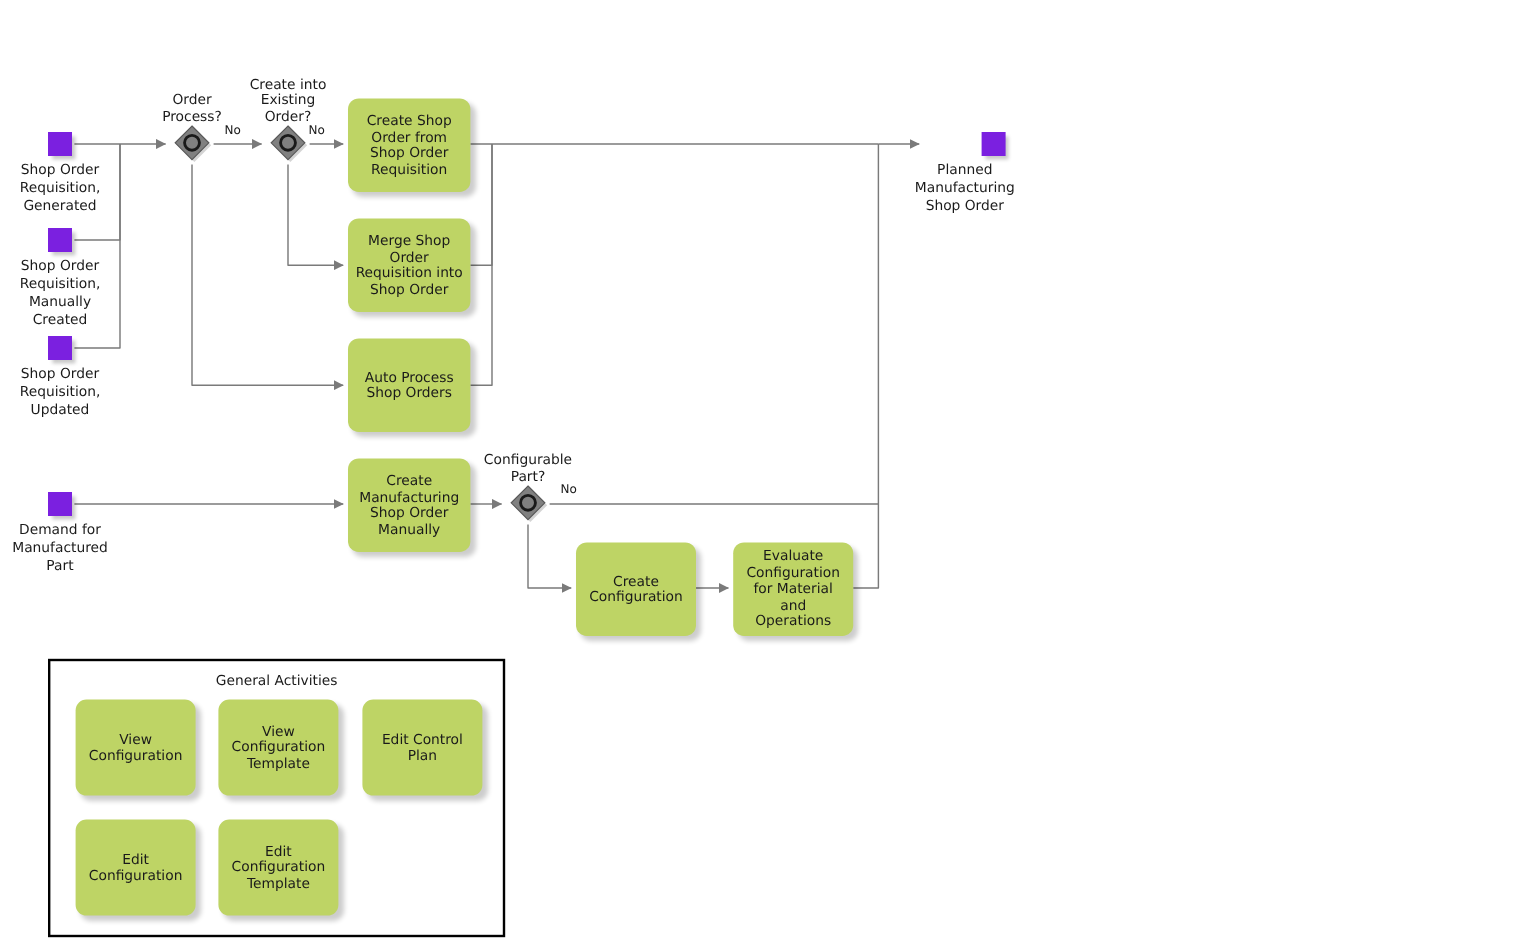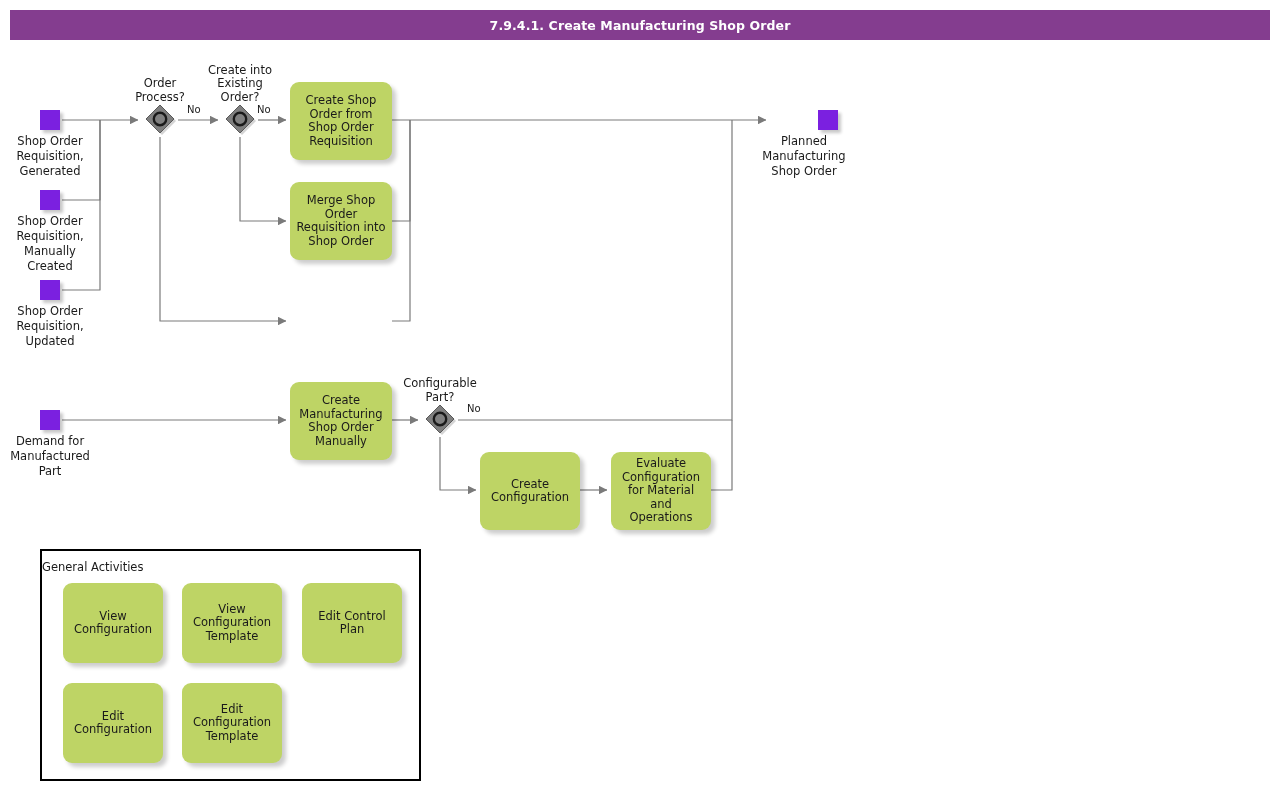--- a/index.html
+++ b/index.html
@@ -133,33 +133,30 @@
     height: 232px;
     border: 2px solid #000000;
     background: #ffffff;
     box-sizing: border-box;
   }
   .panel .panel-title {
     position: absolute;
     top: 9px;
     left: 0;
     width: 100%;
-    text-align: left;
+    text-align: center;
     font-size: 11.5px;
     color: #1a1a1a;
   }
 </style>
 </head>
 <body>
 
 <div id="canvas">
 
-  <div class="title-bar">
-    <span class="title-text">7.9.4.1. Create Manufacturing Shop Order</span>
-  </div>
 
   <svg class="wires" viewBox="0 0 1280 790" width="1280" height="790">
     <defs>
       <marker id="arrow" viewBox="0 0 10 10" refX="9.5" refY="5" markerWidth="7" markerHeight="7" orient="auto-start-reverse">
         <path d="M 0 0 L 10 5 L 0 10 z" fill="#7a7a7a"></path>
       </marker>
     </defs>
     <g fill="none" stroke="#7a7a7a" stroke-width="1.2" stroke-linejoin="round">
 
       
@@ -286,20 +283,24 @@
 Requisition</span>
   </div>
 
   <div class="task" style="left:290px; top:182px; width:102px; height:78px;">
     <span class="task-label">Merge Shop
 Order
 Requisition into
 Shop Order</span>
   </div>
 
+  <div class="task" style="left:290px; top:282px; width:102px; height:78px;">
+    <span class="task-label">Auto Process
+Shop Orders</span>
+  </div>
 
   <div class="task" style="left:290px; top:382px; width:102px; height:78px;">
     <span class="task-label">Create
 Manufacturing
 Shop Order
 Manually</span>
   </div>
 
   <div class="task" style="left:480px; top:452px; width:100px; height:78px;">
     <span class="task-label">Create

